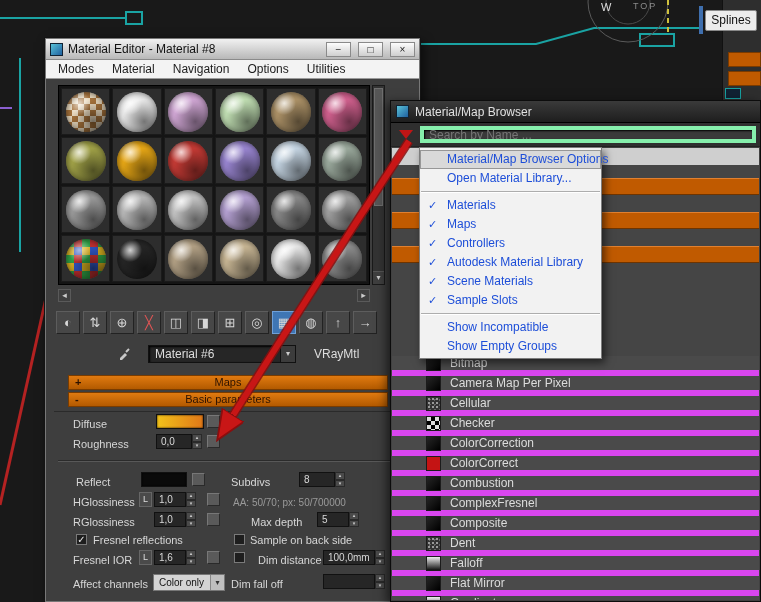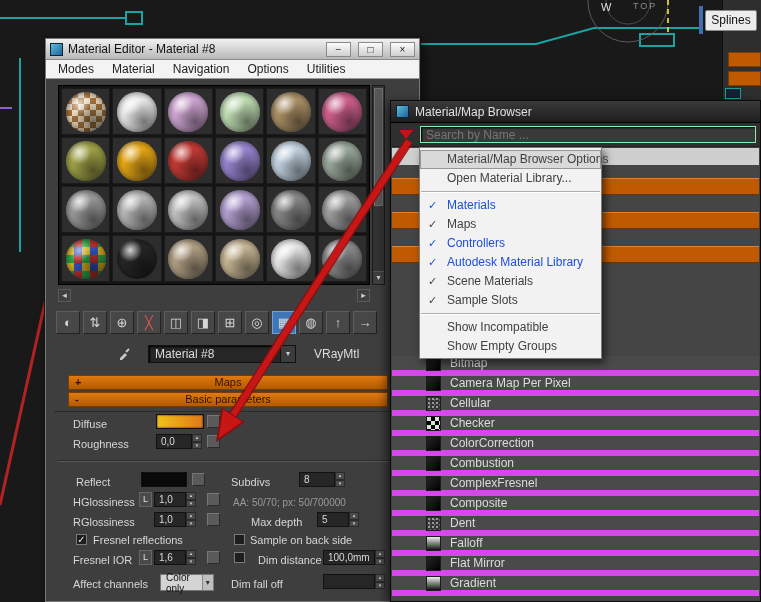--- a/index.html
+++ b/index.html
@@ -101,41 +101,41 @@
 
   
   #map-browser{position:absolute;left:390px;top:100px;width:371px;height:502px;background:#414141;
     border:1px solid #0c0c0c;box-shadow:-3px 3px 10px rgba(0,0,0,.6);z-index:20}
   .b-titlebar{height:22px;background:linear-gradient(#3a3a3a,#1e1e1e);display:flex;align-items:center;gap:6px;
     padding:0 5px;border-bottom:1px solid #000}
   .b-title{color:#e0e0e0;font-size:12px}
   .b-search{height:24px;background:#2f2f2f;display:flex;align-items:center;padding:0 4px;border-bottom:1px solid #222}
   .red-tri{width:0;height:0;border-left:7px solid transparent;border-right:7px solid transparent;
     border-top:9px solid #c01515;margin:0 7px 0 4px}
-  .b-search input{flex:1;height:17px;background:#3a3a3a;border:1px solid #86efac;box-shadow:inset 1px 1px 2px #000;
+  .b-search input{flex:1;height:17px;background:#3a3a3a;border:4px solid #86efac;box-shadow:inset 1px 1px 2px #000;
     color:#b0b0b0;font-size:12px;padding:0 5px;outline:none}
   .b-list{position:absolute;left:1px;right:1px;top:47px;bottom:1px;background:#454545;overflow:hidden}
   .b-row-selected{position:absolute;left:0;right:0;top:0;height:17px;background:#cfcfcf}
   .b-row-orange{position:absolute;left:0;right:0;height:17px;background:#c05a00;border-top:1px solid #e08030;border-bottom:1px solid #6e3400}
   .b-row-orange.o1{top:30px}.b-row-orange.o2{top:64px}.b-row-orange.o3{top:98px}
   #map-list{position:absolute;left:0;right:0;top:208px}
   .map-row{height:20px;display:flex;padding-left:34px;background:#4a4a4a;border-bottom:6px solid #d946ef}
   .map-icon{width:15px;height:15px;border:1px solid #1c1c1c;margin-right:9px;flex:0 0 auto}
   .map-icon.dark{background:linear-gradient(135deg,#262626,#000)}
   .map-icon.red{background:#c41414}
   .map-icon.checker{background:repeating-conic-gradient(#000 0deg 90deg,#ddd 90deg 180deg);background-size:8px 8px}
   .map-icon.speckle{background-color:#333;background-image:radial-gradient(#999 1px,transparent 1px),
     radial-gradient(#666 1px,transparent 1px);background-size:4px 4px,5px 5px}
   .map-icon.gradient{background:linear-gradient(180deg,#eee,#111)}
   .map-label{color:#dcdcdc;font-size:12px;white-space:nowrap}
 
   
   #ctx-menu{position:absolute;left:419px;top:147px;width:183px;background:#f2f2f2;border:1px solid #7d7d7d;
     box-shadow:3px 4px 8px rgba(0,0,0,.55);padding:2px 0;z-index:40}
-  .ctx-item{height:19px;line-height:19px;padding-left:27px;font-size:12px;color:#404040;position:relative;white-space:nowrap}
+  .ctx-item{height:19px;line-height:19px;padding-left:27px;font-size:12px;color:#1d4ed8;position:relative;white-space:nowrap}
   .ctx-item.chk::before{content:"✓";position:absolute;left:8px;font-size:11px}
   .ctx-item.dis{color:#1d4ed8}
   .ctx-item.hl{background:#d9d9d9;outline:1px solid #979797;outline-offset:-1px}
   .ctx-sep{height:2px;border-top:1px solid #adadad;border-bottom:1px solid #fff;margin:3px 1px}
 </style>
 </head>
 <body>
 
 <div id="stage">
 
@@ -278,21 +278,21 @@
       </div>
 
     <div class="mat-row">
       <span class="pick-icon">
         <svg width="14" height="14">
             <path d="M2 11 L7 6 l2 2 -5 5 H2 z" fill="#c8c8c8"></path>
             <path d="M8 5 l3 -3" stroke="#c8c8c8" stroke-width="2"></path>
           </svg>
       </span>
       <div class="mat-dd">
-        <span>Material #8</span>
+        <span>Material #6</span>
         <span class="dd-arrow">▾</span>
       </div>
       <span class="mat-type">VRayMtl</span>
     </div>
 
     <div class="rollout maps">
       <span class="roll-sign">+</span>
       <span>Maps</span>
     </div>
     <div class="rollout basic">
@@ -378,21 +378,21 @@
       <span class="plabel" style="left:204px;top:142px">Dim distance</span>
       <div class="spinner" style="left:269px;top:138px;width:62px">
         <span class="spin-val">100,0mm</span>
         <span class="spin-arrows">
             <i class="up"></i>
             <i class="dn"></i>
           </span>
       </div>
 
       <span class="plabel" style="left:19px;top:166px">Affect channels</span>
-      <div class="light-dd" style="left:106px;top:162px;width:54px">
+      <div class="light-dd" style="left:99px;top:162px;width:72px">
         <span>Color only</span>
         <span class="ldd-arrow">▾</span>
       </div>
       <span class="plabel" style="left:177px;top:166px">Dim fall off</span>
       <div class="spinner" style="left:269px;top:162px;width:62px">
         <span class="spin-val"></span>
         <span class="spin-arrows">
             <i class="up"></i>
             <i class="dn"></i>
           </span>
@@ -427,20 +427,24 @@
             <span class="map-icon speckle"></span>
             <span class="map-label">Cellular</span>
           </div>
           <div class="map-row">
             <span class="map-icon checker"></span>
             <span class="map-label">Checker</span>
           </div>
           <div class="map-row">
             <span class="map-icon dark"></span>
             <span class="map-label">ColorCorrection</span>
+          </div>
+          <div class="map-row">
+            <span class="map-icon red"></span>
+            <span class="map-label">ColorCorrect</span>
           </div>
           <div class="map-row">
             <span class="map-icon dark"></span>
             <span class="map-label">Combustion</span>
           </div>
           <div class="map-row">
             <span class="map-icon dark"></span>
             <span class="map-label">ComplexFresnel</span>
           </div>
           <div class="map-row">

